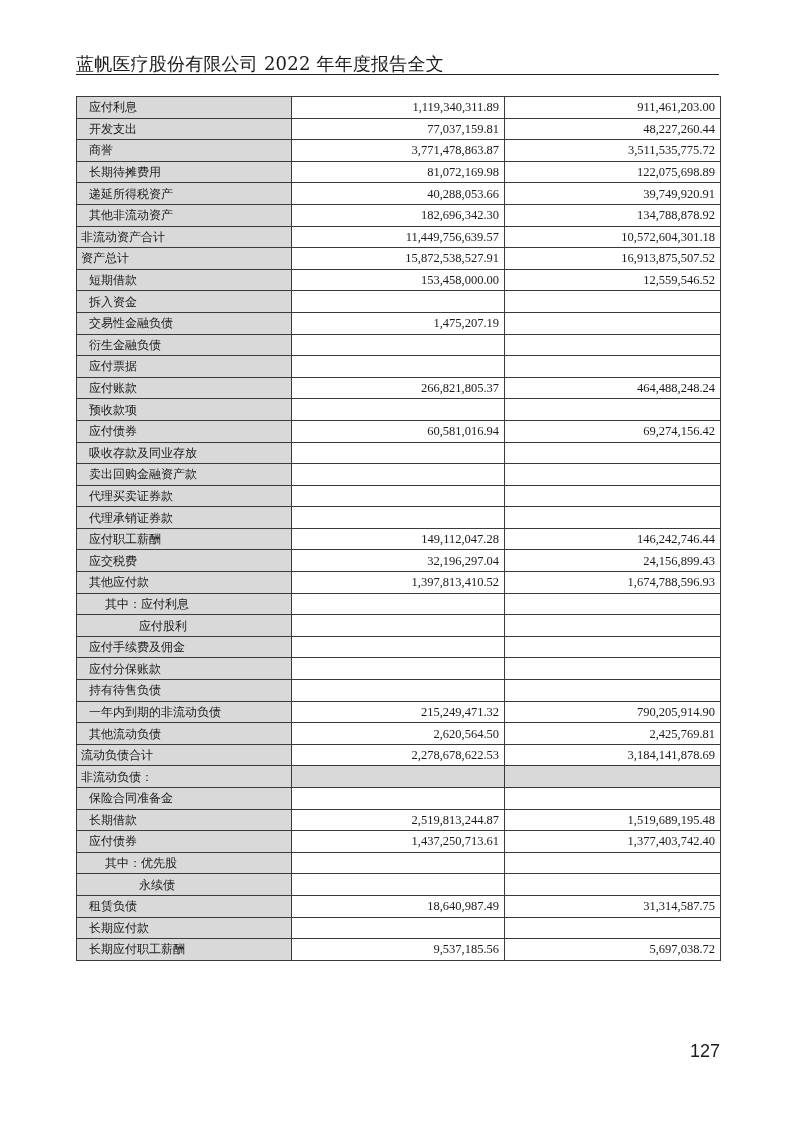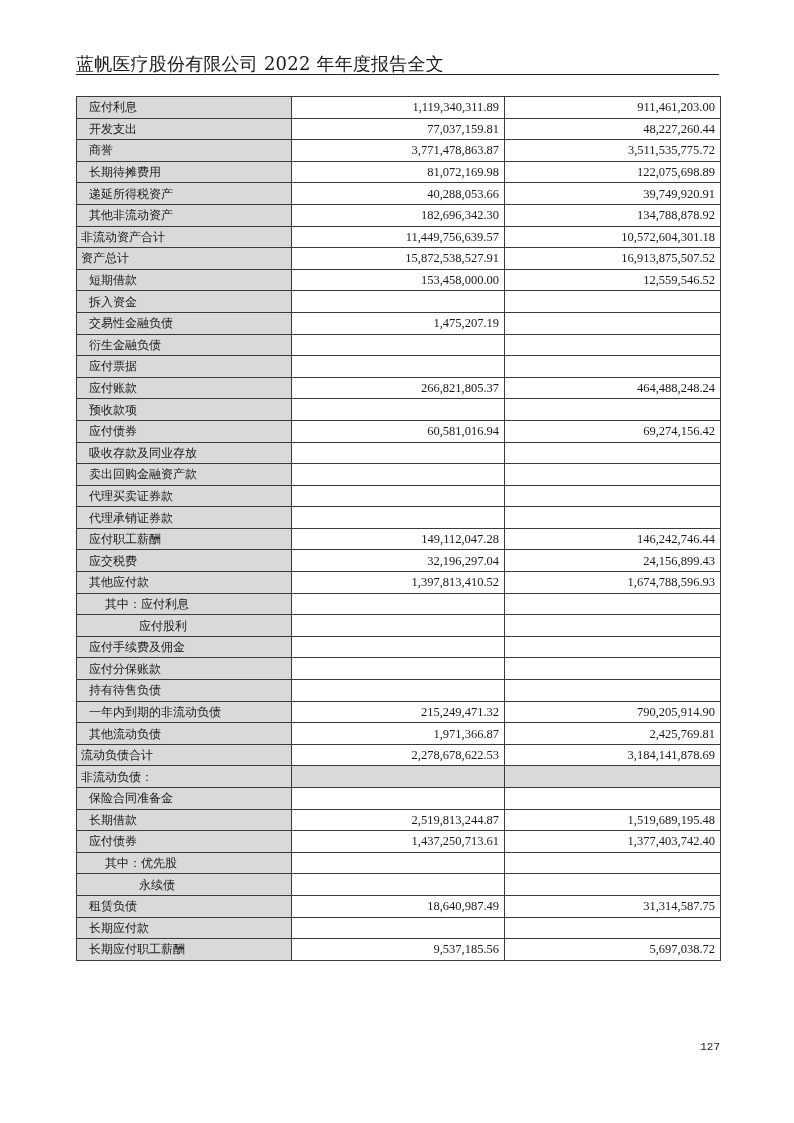--- a/index.html
+++ b/index.html
@@ -64,22 +64,22 @@
     .ind0 { padding-left: 4px !important; }
     .ind1 { padding-left: 12px !important; }
     .ind2 { padding-left: 28px !important; margin-top: 12px; }
     .ind3 { padding-left: 62px !important; }
     .page-number {
       position: absolute;
       left: 690px;
       top: 1041px;
       width: 30px;
       text-align: right;
-      font-family: Liberation Mono, monospace;
-      font-size: 11px;
+      font-family: Liberation Sans, sans-serif;
+      font-size: 18px;
     }
   </style>
 </head>
 <body>
 
 <div class="page-header">
   <span>蓝帆医疗股份有限公司 2022 年年度报告全文</span>
 </div>
 
 <table class="fin-table">
@@ -229,21 +229,21 @@
         <td class="num"></td>
         <td class="num"></td>
       </tr>
       <tr>
         <td class="label ind1">一年内到期的非流动负债</td>
         <td class="num">215,249,471.32</td>
         <td class="num">790,205,914.90</td>
       </tr>
       <tr>
         <td class="label ind1">其他流动负债</td>
-        <td class="num">1,971,366.87</td>
+        <td class="num">2,620,564.50</td>
         <td class="num">2,425,769.81</td>
       </tr>
       <tr>
         <td class="label ind0">流动负债合计</td>
         <td class="num">2,278,678,622.53</td>
         <td class="num">3,184,141,878.69</td>
       </tr>
       <tr class="section">
         <td class="label ind0">非流动负债：</td>
         <td class="num"></td>

